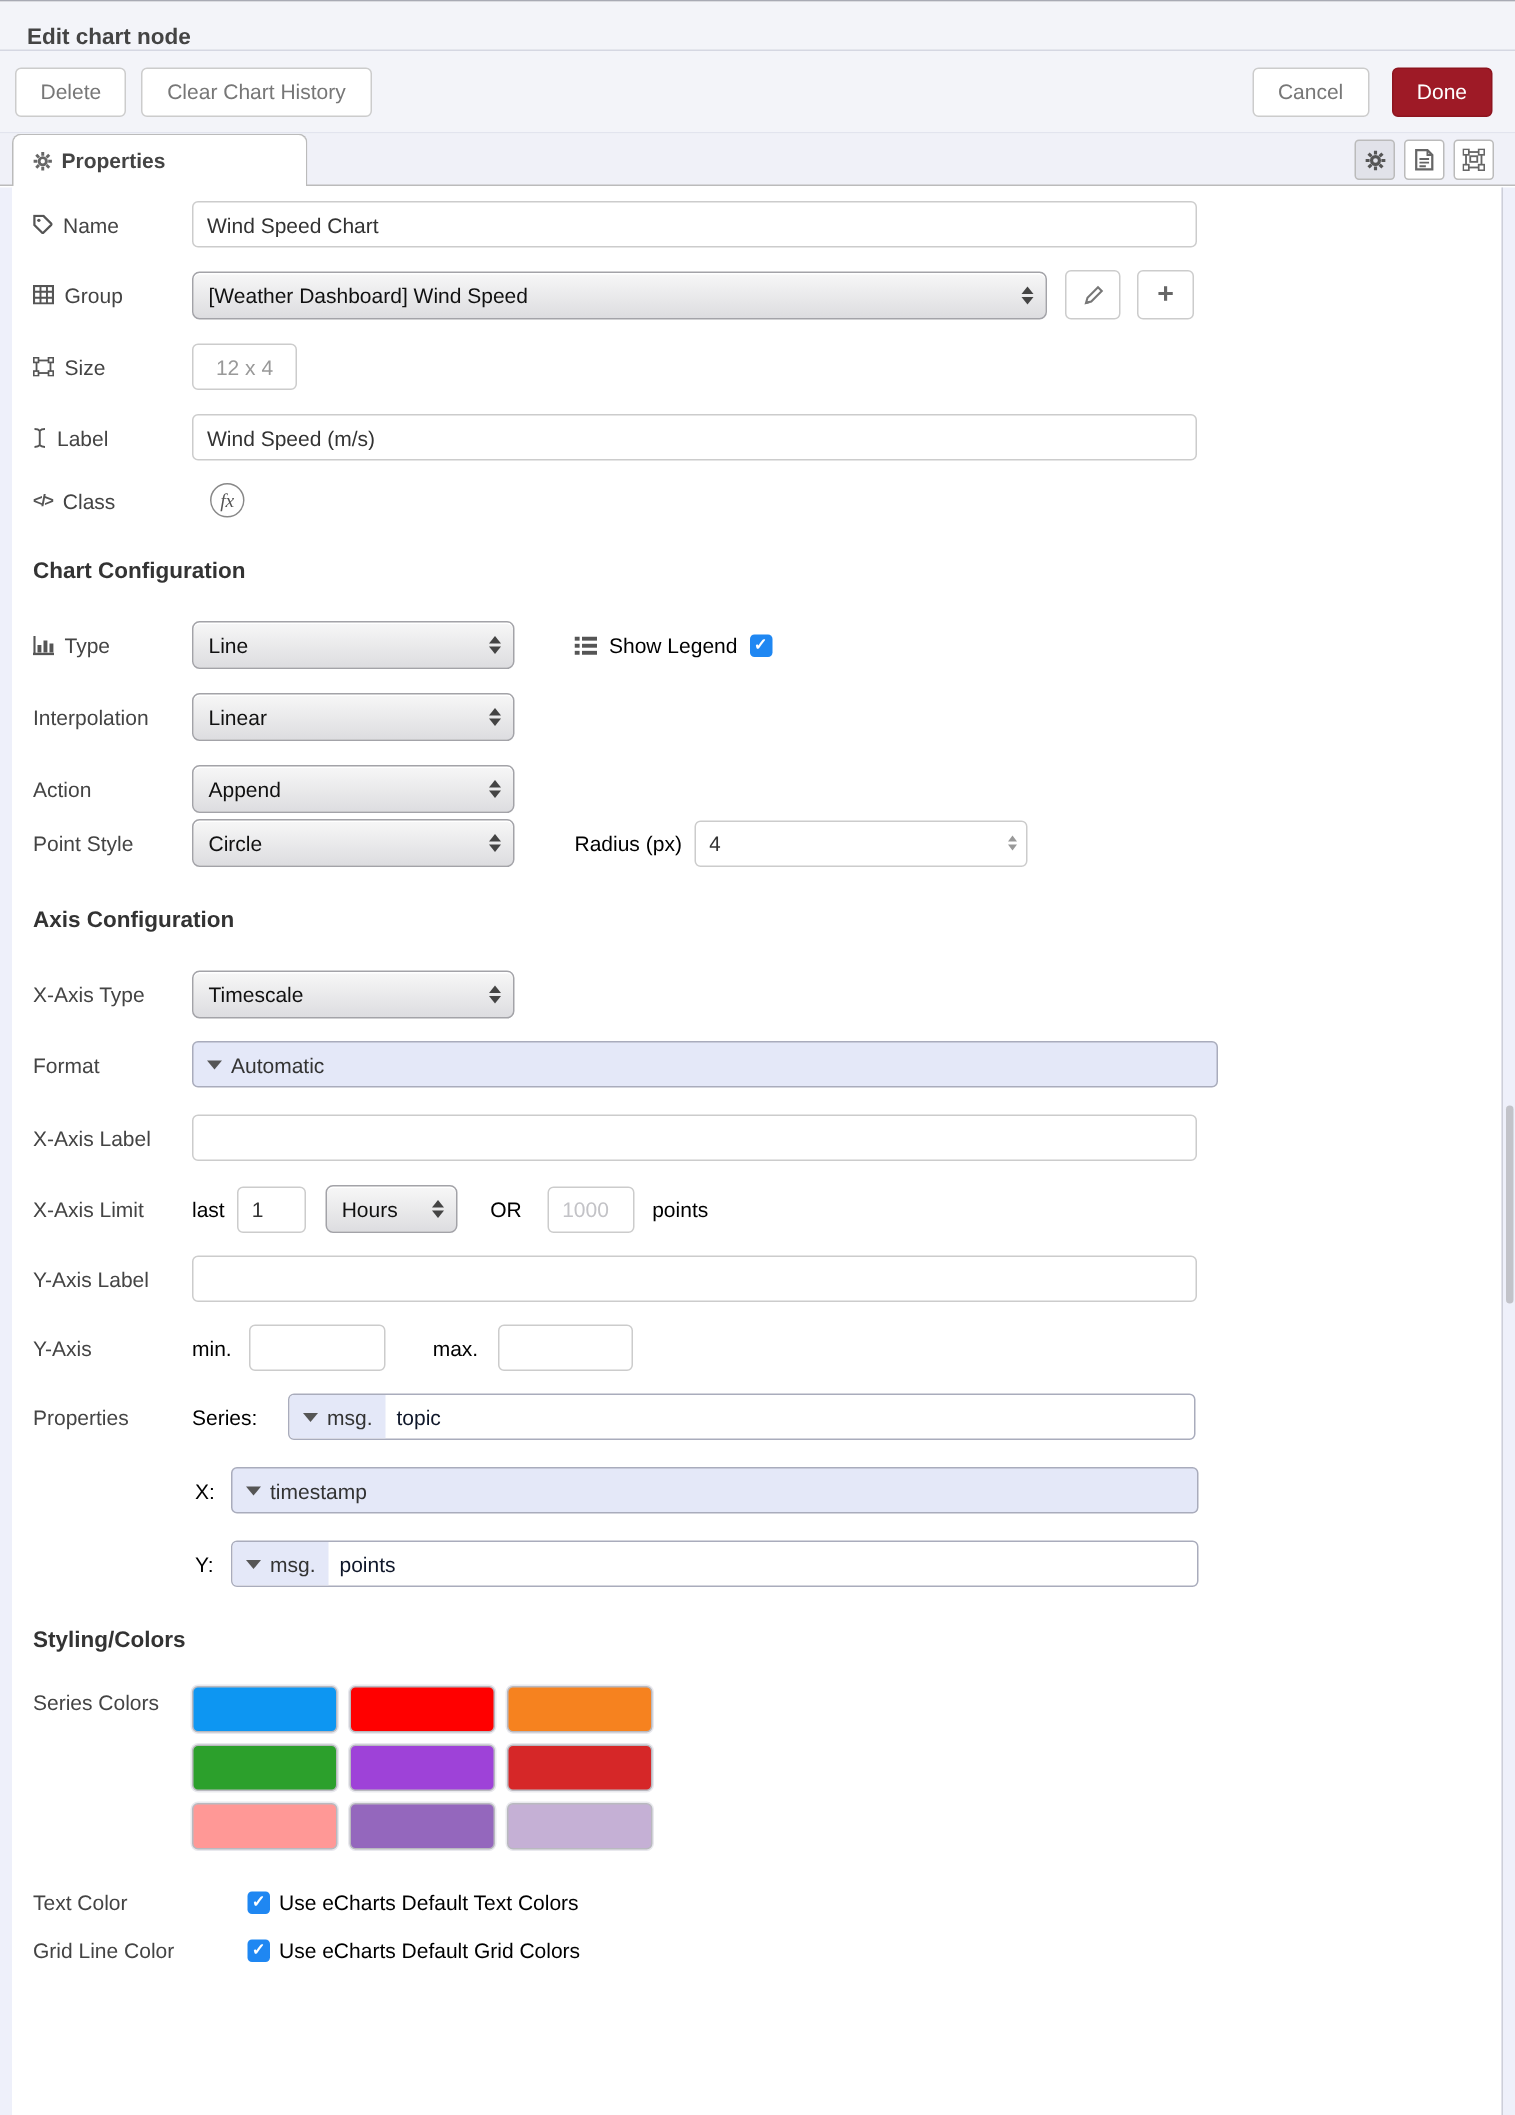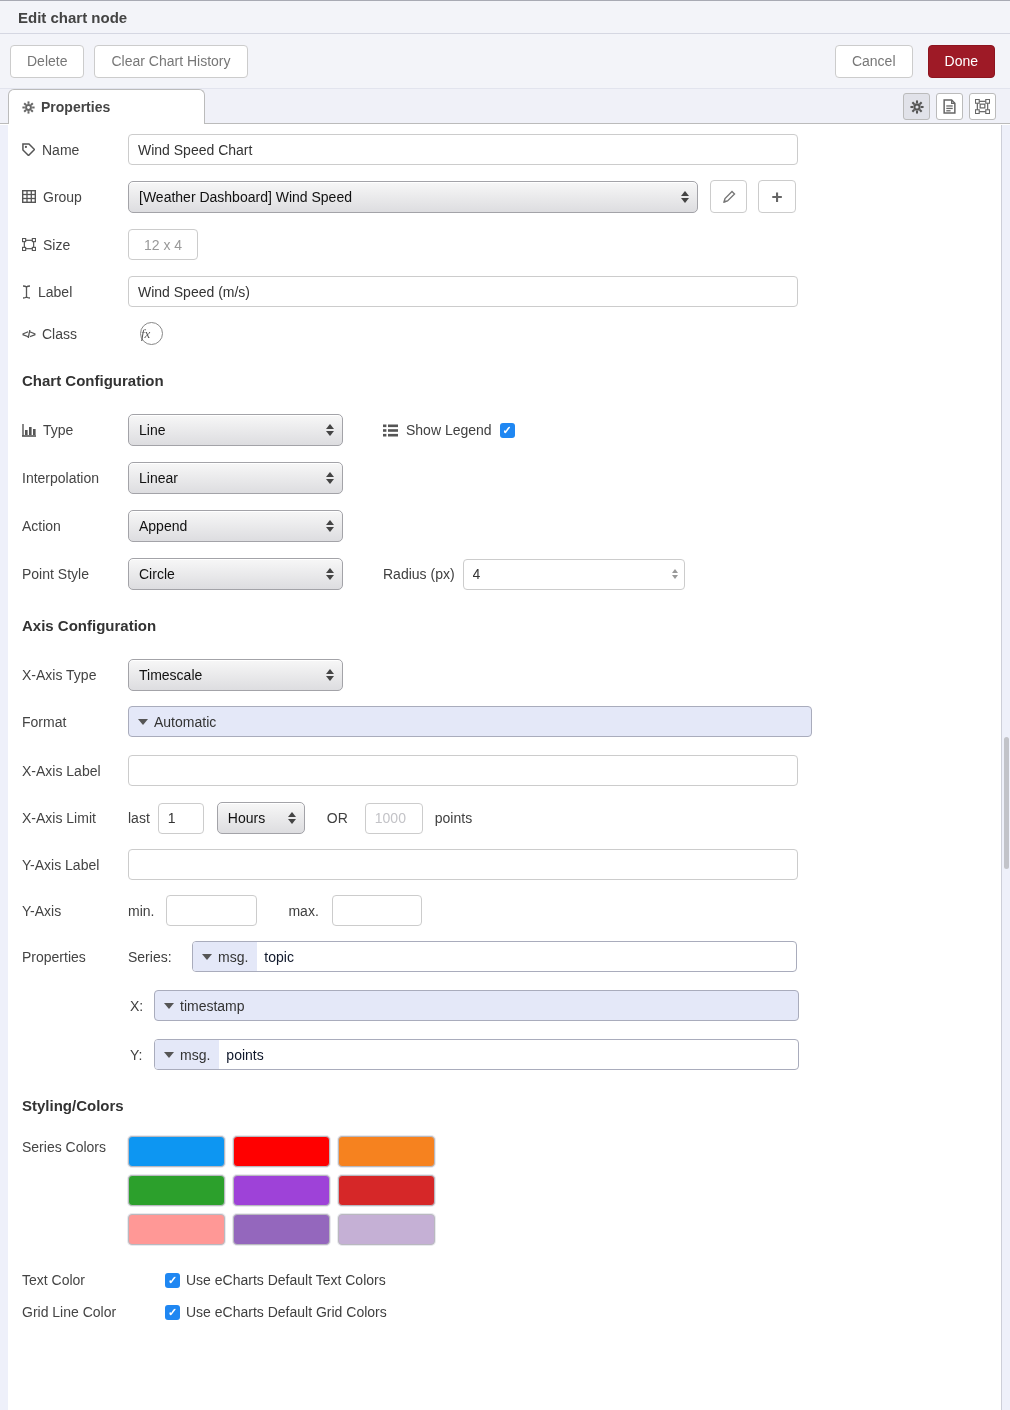--- a/index.html
+++ b/index.html
@@ -5,21 +5,21 @@
   * { margin:0; padding:0; box-sizing:border-box; }
   html,body { background:#eef0fa; }
   body { font-family:"Liberation Sans", sans-serif; }
   #app {
     position:relative; width:1010px; height:1410px; background:#fff;
     border-top:1px solid #a8aab4; overflow:hidden;
   }
   
   .titlebar {
     height:33px; background:#f3f4f9; border-bottom:1px solid #d5d7e2;
-    display:flex; align-items:center; padding-left:18px;
+    display:flex; align-items:flex-end; padding-left:18px;
     font-size:15px; font-weight:bold; color:#444;
   }
   .toolbar {
     height:55px; background:#f3f4f9; display:flex; align-items:center;
     padding:0 15px 0 10px; gap:10px; border-bottom:1px solid #e2e4ee;
   }
   .btn {
     height:33px; background:#fff; border:1px solid #ccc; border-radius:4px;
     font-size:14px; color:#777; padding:0 16px; display:flex; align-items:center;
     font-family:"Liberation Sans", sans-serif;
@@ -84,26 +84,26 @@
   
   .numwrap { position:relative; }
   .spin { position:absolute; right:7px; top:50%; transform:translateY(-50%); display:flex; flex-direction:column; gap:2px; }
   .spin .up { width:0; height:0; border-left:3.5px solid transparent; border-right:3.5px solid transparent; border-bottom:4px solid #999; }
   .spin .dn { width:0; height:0; border-left:3.5px solid transparent; border-right:3.5px solid transparent; border-top:4px solid #999; }
   
   .sizebtn { width:70px; height:31px; border:1px solid #ccc; border-radius:4px; background:#fff; color:#999; font-size:14px; display:flex; align-items:center; justify-content:center; }
   .sqbtn { width:38px; height:33px; border:1px solid #ccc; border-radius:4px; background:#fff; display:flex; align-items:center; justify-content:center; color:#666; }
   .fxbadge {
     width:23px; height:23px; border:1px solid #888; border-radius:50%; margin-left:12px; flex:none;
-    display:flex; align-items:center; 
+    display:flex; align-items:center; justify-content:center;
     font-family:"Liberation Serif", serif; font-style:italic; font-size:13px; color:#555;
   }
   .swgrid { display:grid; grid-template-columns:repeat(3, 97px); gap:8px; }
   .swatch { height:31px; border:1px solid #b9b9bf; border-radius:4px; box-shadow:0 0 0 1px #e9e9ee; }
-  .inlbl { font-size:14px; color:#404040; }
+  .inlbl { font-size:14px; color:#000000; }
   .plus { font-size:19px; font-weight:bold; color:#666; }
   .codeglyph { font-size:11px; color:#555; letter-spacing:-1px; font-weight:bold; }
   svg.ic { display:block; }
 </style>
 </head>
 <body>
 
 <div id="app">
 
   <div class="titlebar">
@@ -319,21 +319,21 @@
       </div>
       <div class="sel" style="width:215px">
         <span>Linear</span>
         <span class="updown">
             <i class="up"></i>
             <i class="dn"></i>
           </span>
       </div>
     </div>
 
-    <div class="row" style="margin-bottom:16px">
+    <div class="row" style="margin-bottom:4px">
       <div class="lbl">
         <span class="txt">Action</span>
       </div>
       <div class="sel" style="width:215px">
         <span>Append</span>
         <span class="updown">
             <i class="up"></i>
             <i class="dn"></i>
           </span>
       </div>

